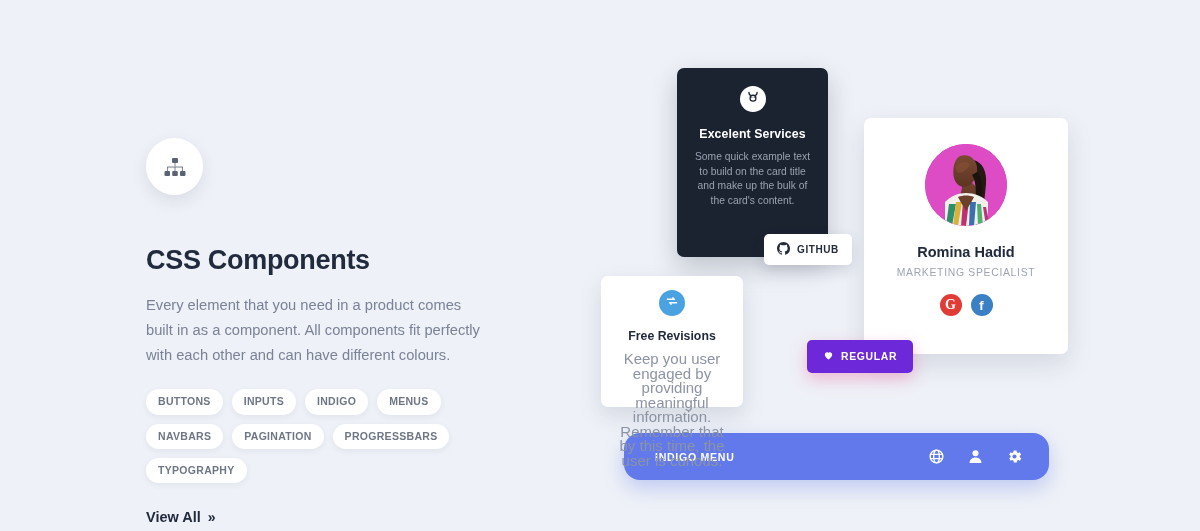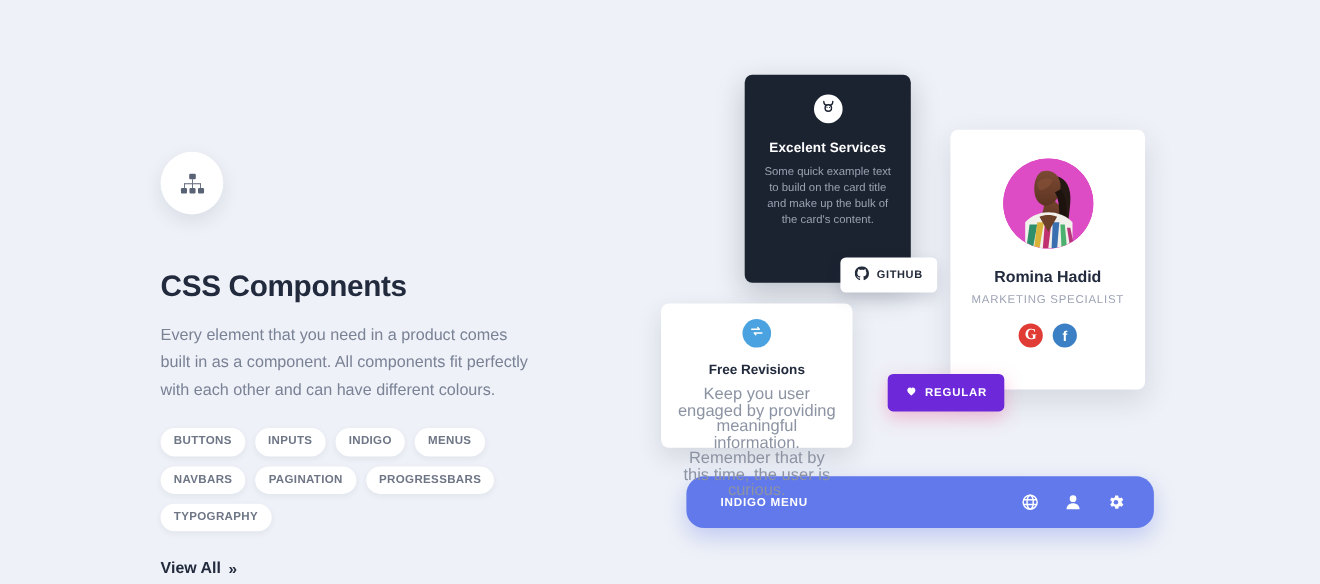--- a/index.html
+++ b/index.html
@@ -142,21 +142,21 @@
     color: #242b3a;
     cursor: pointer;
     z-index: 6;
   }
 
   
   .rev-card {
     position: absolute;
     left: 601px;
     top: 276px;
-    width: 174px;
+    width: 142px;
     height: 131px;
     background: #ffffff;
     border-radius: 7px;
     box-shadow: 0 9px 22px rgba(40,50,80,0.13);
     padding: 14px 13px 0 13px;
     text-align: center;
     z-index: 5;
   }
   .rev-icon {
     width: 26px; height: 26px;
@@ -176,21 +176,21 @@
     font-size: 15px;
     line-height: 14.5px;
     color: #8c93a3;
   }
 
   
   .profile-card {
     position: absolute;
     left: 864px;
     top: 118px;
-    width: 177px;
+    width: 204px;
     height: 236px;
     background: #ffffff;
     border-radius: 7px;
     box-shadow: 0 10px 26px rgba(40,50,80,0.13);
     padding-top: 26px;
     text-align: center;
     z-index: 2;
   }
   .avatar {
     width: 82px; height: 82px;

